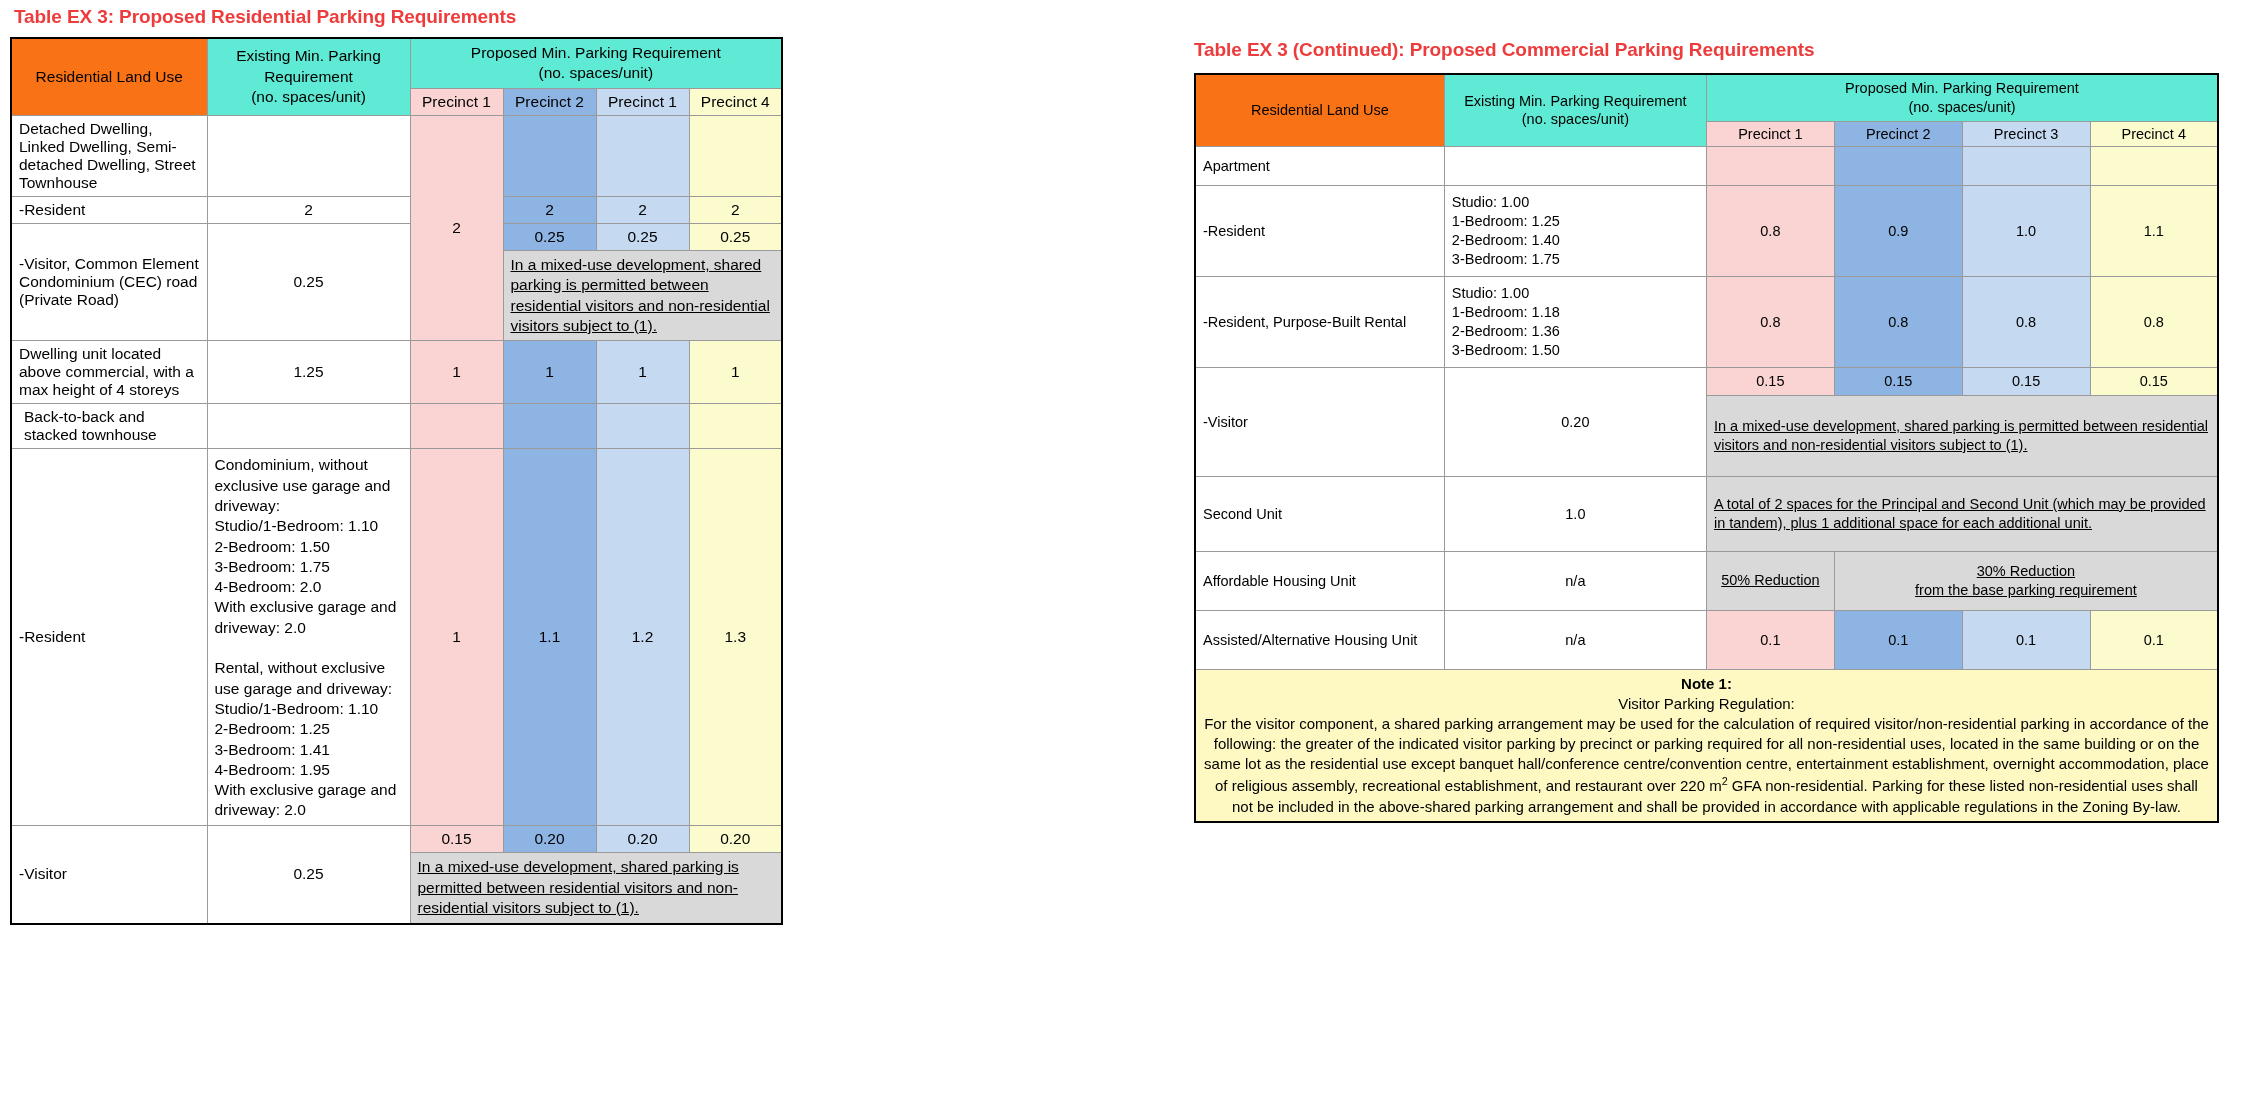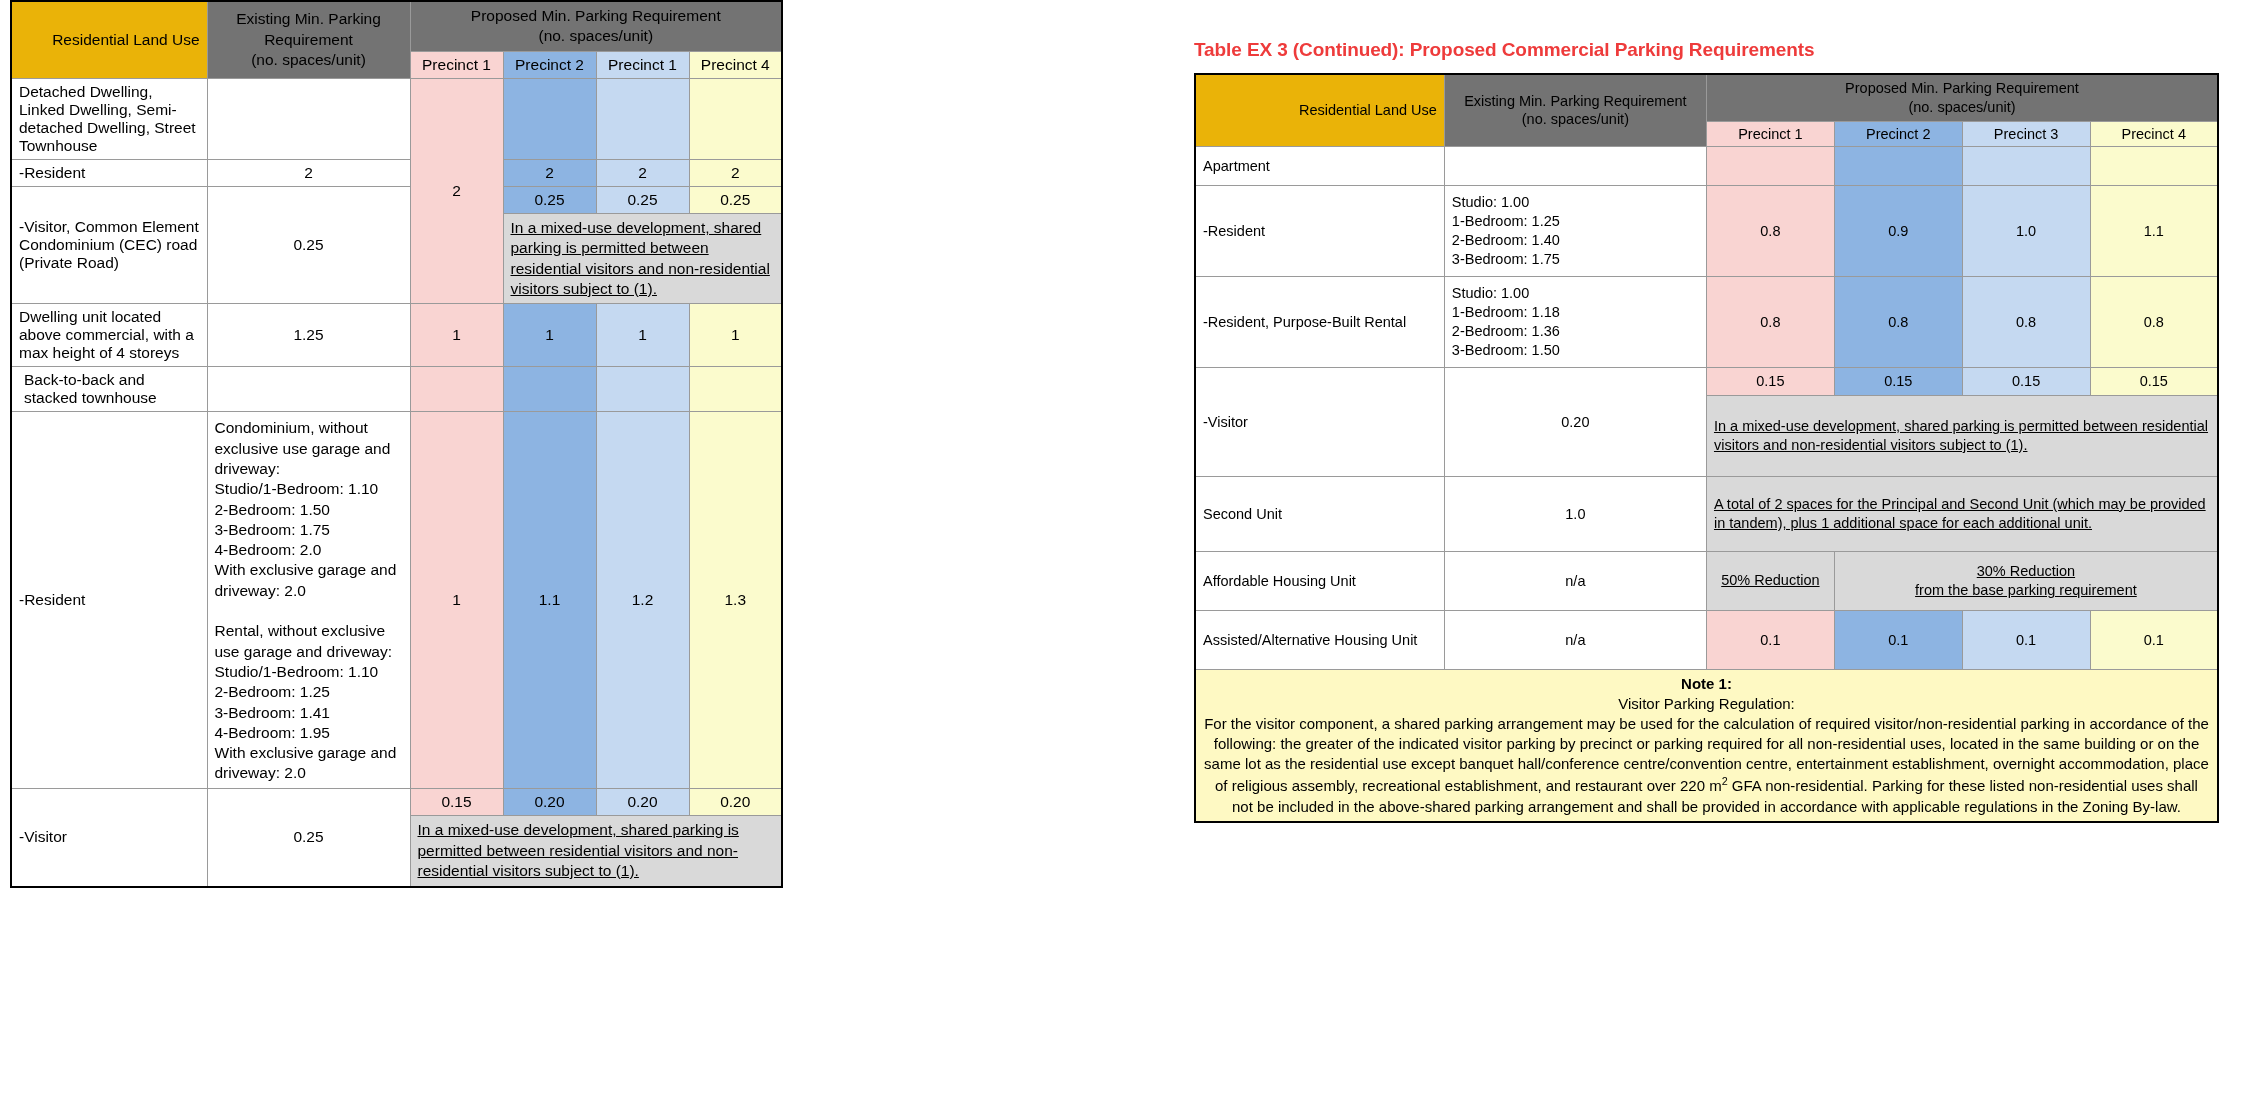--- a/index.html
+++ b/index.html
@@ -43,26 +43,26 @@
     font-weight: normal;
   }
   .outer {
     border: 2px solid #000000;
   }
 
   
   .hdr {
     text-align: center;
     font-weight: bold;
-    background: #737373;
+    background: #5eead4;
   }
   .hdr-left {
-    text-align: right;
+    text-align: center;
     font-weight: bold;
-    background: #eab308;
+    background: #f97316;
   }
 
   
   .p1 { background: #f9d4d2; }
   .p2 { background: #8db4e2; }
   .p3 { background: #c5d9f1; }
   .p4 { background: #fbfbcd; }
   .note-bg { background: #d9d9d9; text-decoration: underline; }
   .white { background: #ffffff; }
 
@@ -120,20 +120,21 @@
   .note-block .nb-title { font-weight: bold; }
   sup { font-size: 0.72em; vertical-align: super; }
 </style>
 </head>
 <body>
 
 <div class="page">
 
   <div id="left-wrap">
 
+    <div id="left-title" class="tbl-title">Table EX 3: Proposed Residential Parking Requirements</div>
 
     <table id="left-table" class="ptable outer">
       <colgroup>
         <col class="c-use">
           <col class="c-exist">
         <col class="c-p">
           <col class="c-p">
           <col class="c-p">
           <col class="c-p">
       </colgroup>

